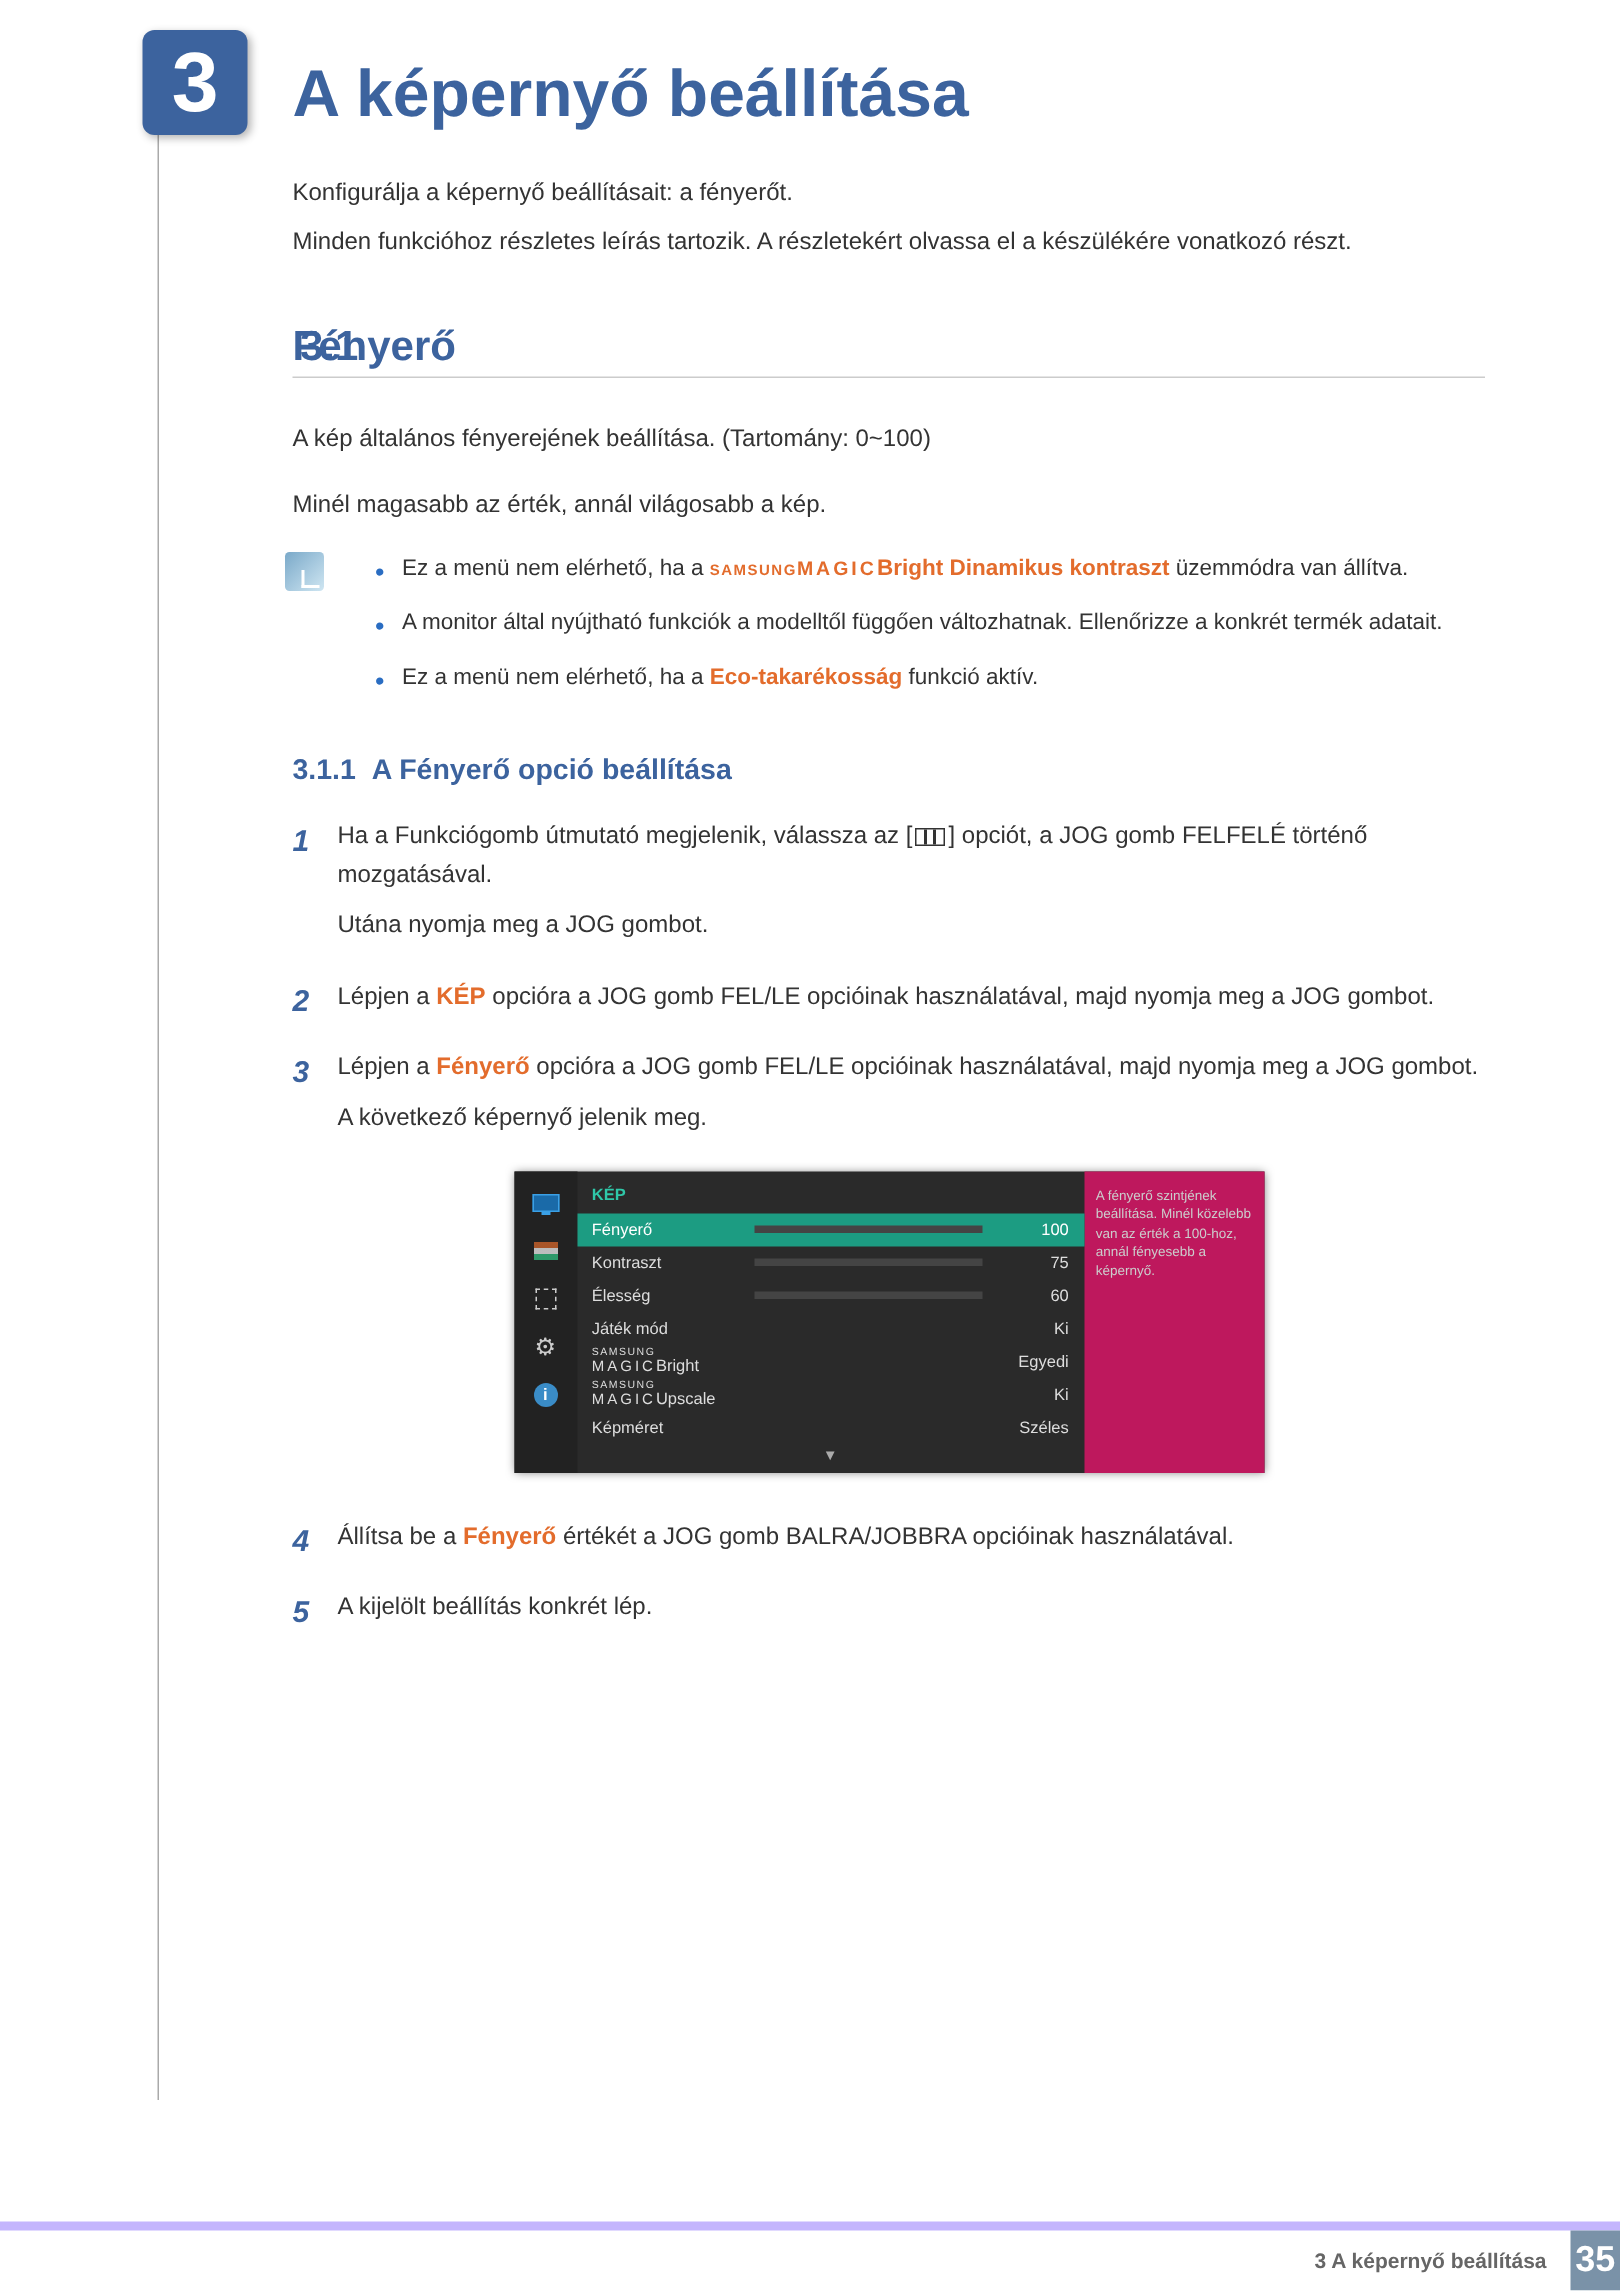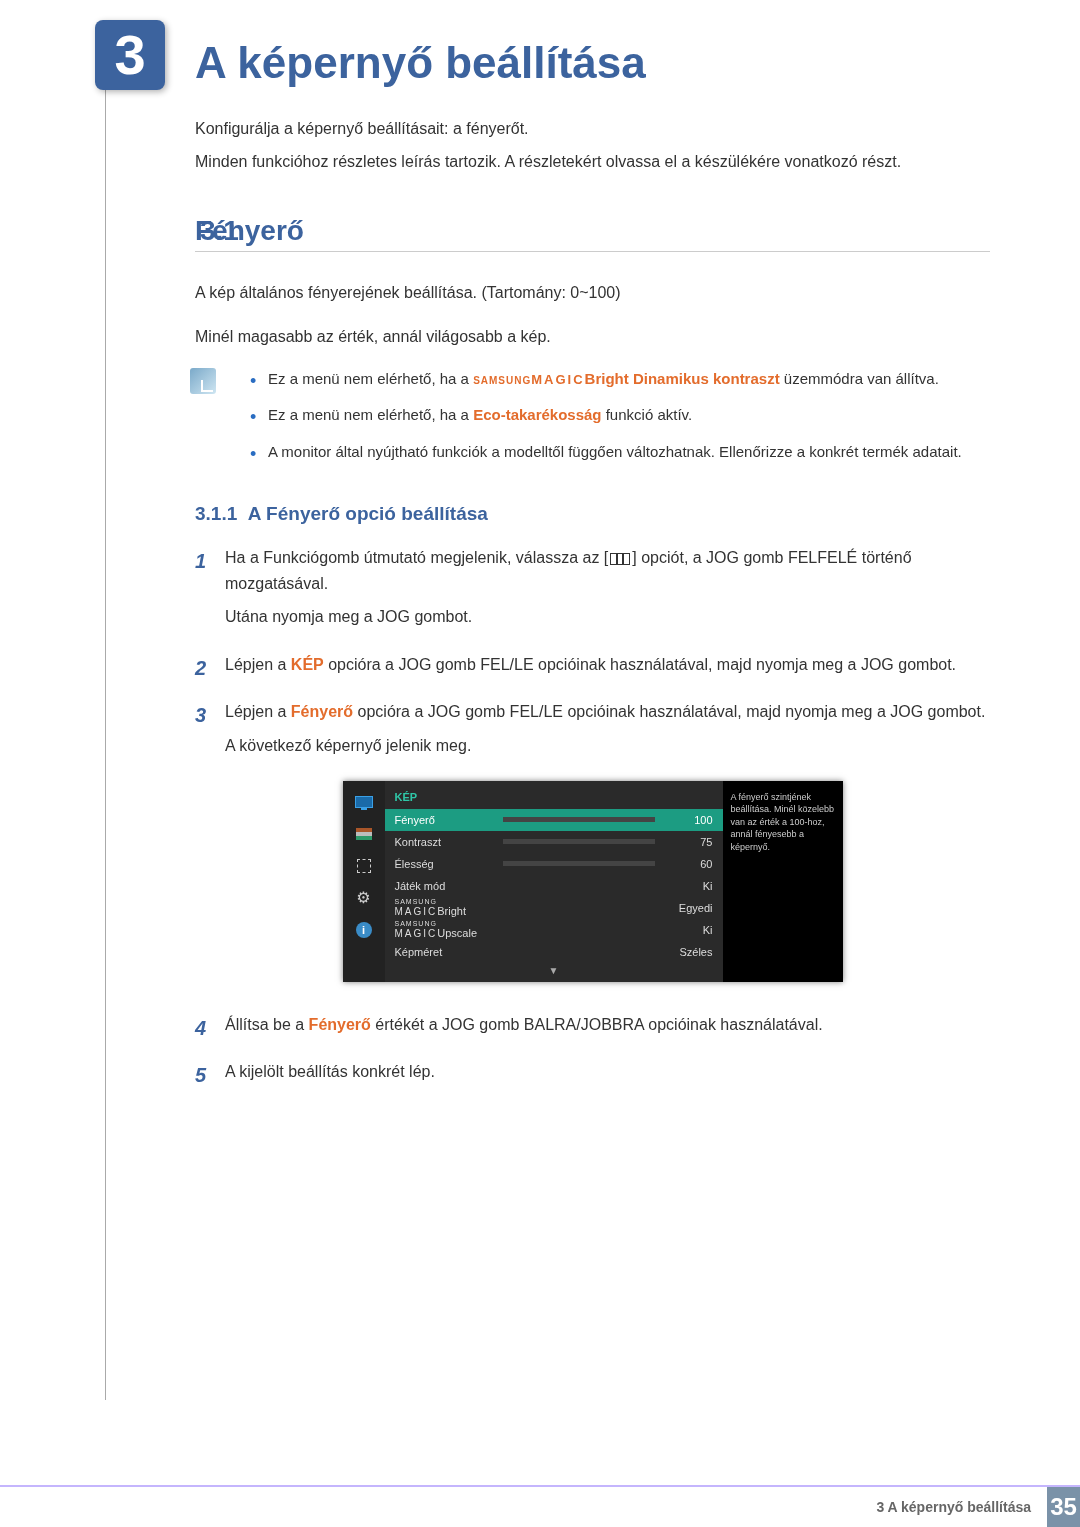--- a/index.html
+++ b/index.html
@@ -223,41 +223,41 @@
   .osd-arrow {
     text-align: center;
     color: #aaa;
     font-size: 10px;
     padding: 2px 0 6px;
   }
   .magic-label-small { font-size: 7px; letter-spacing: 1px; display: block; line-height: 1; }
   .magic-label-big { font-size: 10px; letter-spacing: 2px; display: inline; }
   .osd-desc {
     width: 120px;
-    background: #000000;
+    background: #be185d;
     padding: 10px 8px;
     font-size: 9px;
     line-height: 1.4;
     color: #ccc;
   }
   .osd-monitor-icon {
     width: 18px; height: 12px; border: 1.5px solid #3aa0e6; background: #1a6aa8; position: relative;
   }
   .osd-monitor-icon::after { content: ""; position: absolute; bottom: -3px; left: 5px; width: 6px; height: 2px; background: #3aa0e6; }
   .osd-icon-bars { width: 16px; height: 12px; background: linear-gradient(#e36c2c 33%, #fff 33% 66%, #3c8 66%); opacity: 0.7; }
   .osd-icon-expand { width:14px; height:14px; border:1.5px dashed #ccc; }
   .osd-icon-gear { color: #ccc; font-size: 16px; }
   .osd-icon-info { width: 16px; height: 16px; border-radius: 50%; background: #3a8cc7; color: #fff; text-align: center; font-weight: bold; line-height: 16px; font-size: 11px; }
   
   .footer {
     position: absolute;
     bottom: 0;
     right: 0;
     left: 0;
-    border-top: 2px solid #c4b5fd;
+    border-top: 6px solid #c4b5fd;
     display: flex;
     justify-content: flex-end;
     align-items: stretch;
   }
   .footer-text {
     font-size: 14px;
     color: #666;
     font-weight: bold;
     padding: 12px 16px;
   }
@@ -293,24 +293,24 @@
     <p>A kép általános fényerejének beállítása. (Tartomány: 0~100)</p>
     <p>Minél magasabb az érték, annál világosabb a kép.</p>
   </div>
 
   <div class="note-block">
     <div class="note-icon"></div>
     <ul class="note-list">
       <li>
         <span>Ez a menü nem elérhető, ha a </span><span class="magic-prefix">SAMSUNG</span><span class="magic-main">MAGIC</span><span class="emph-red">Bright</span><span class="emph-red"> Dinamikus kontraszt</span><span> üzemmódra van állítva.</span>
       </li>
+      <li>A monitor által nyújtható funkciók a modelltől függően változhatnak. Ellenőrizze a konkrét termék adatait.</li>
       <li>
         <span>Ez a menü nem elérhető, ha a </span><span class="emph-red">Eco-takarékosság</span><span> funkció aktív.</span>
       </li>
-      <li>A monitor által nyújtható funkciók a modelltől függően változhatnak. Ellenőrizze a konkrét termék adatait.</li>
     </ul>
   </div>
 
   <div class="subsection">
     <span>3.1.1</span>&nbsp;&nbsp;<span>A Fényerő opció beállítása</span>
   </div>
 
   <div class="steps">
     <div class="step">
       <span class="step-num">1</span>

